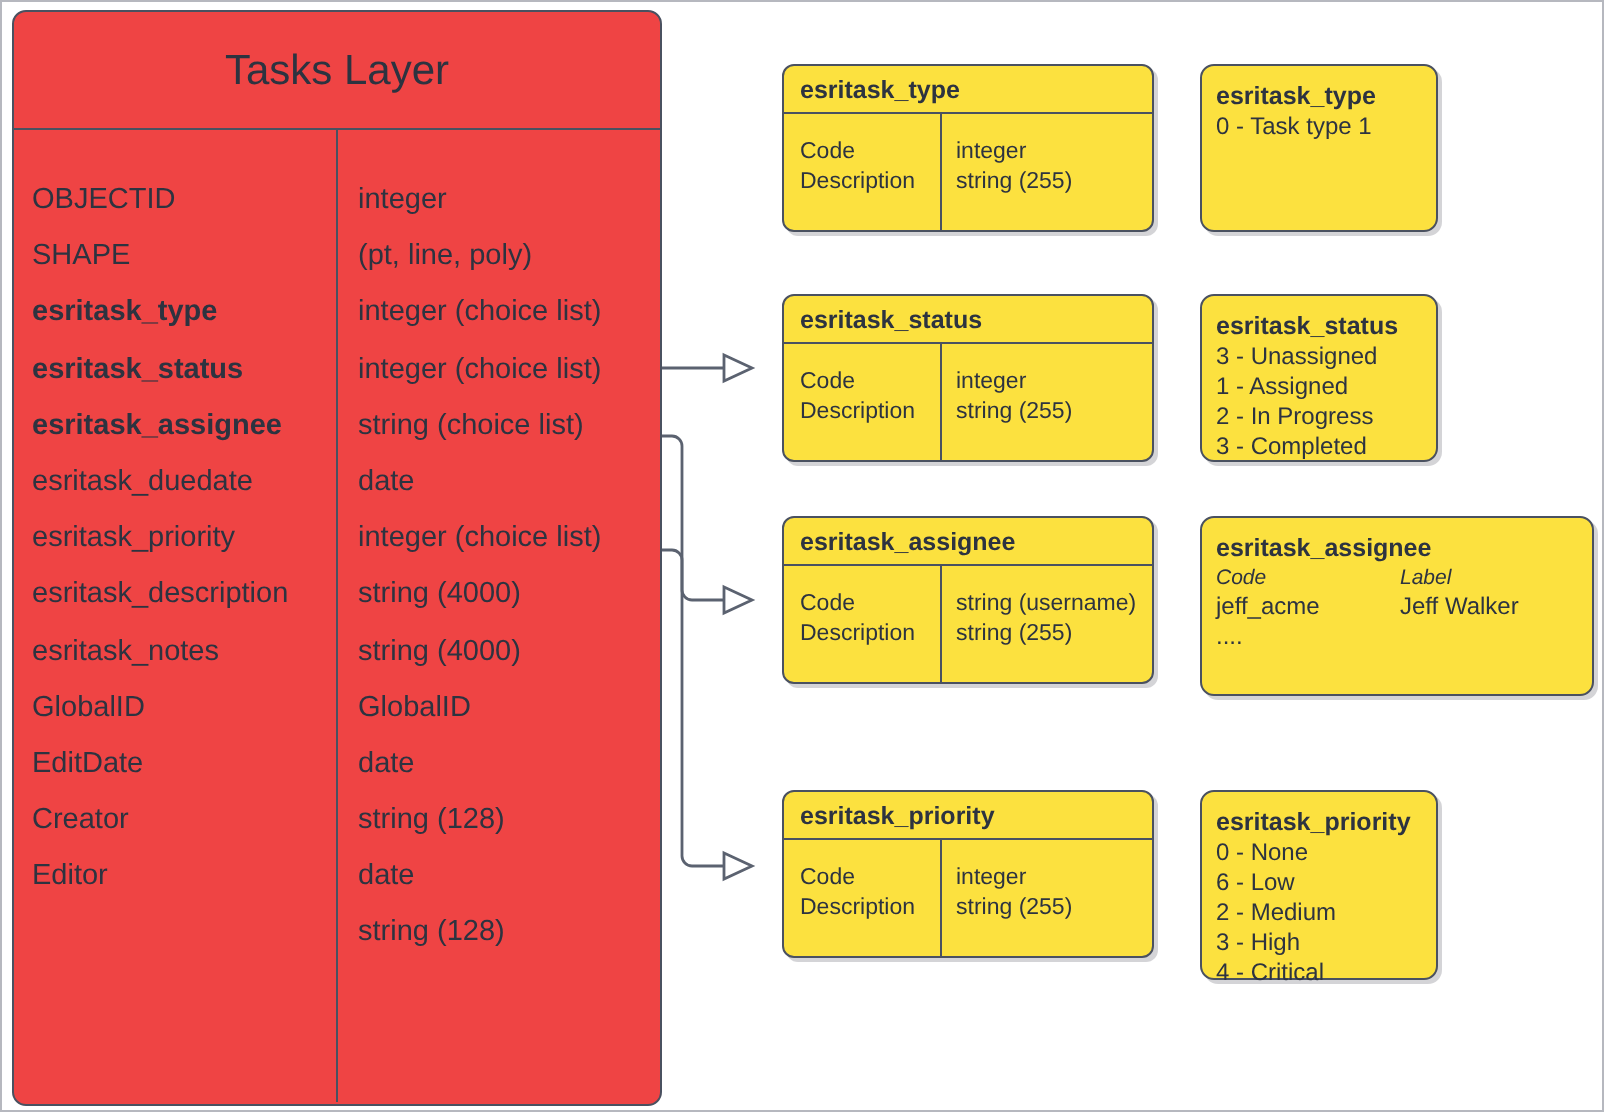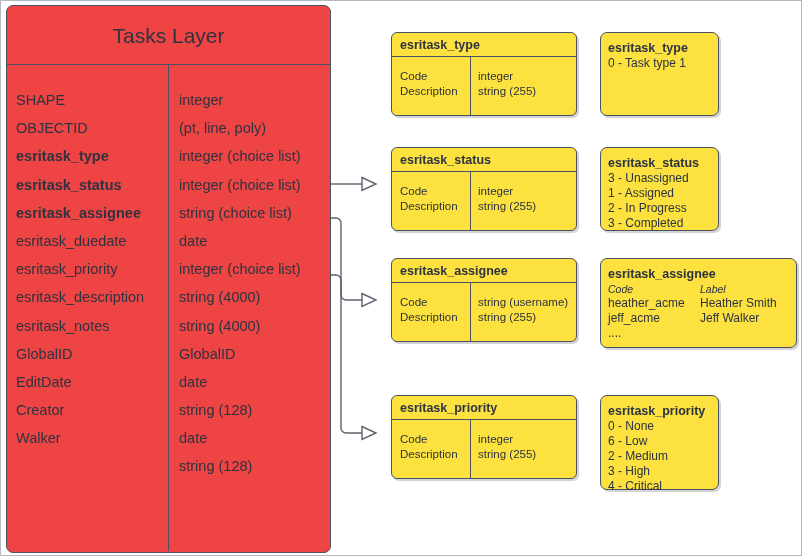--- a/index.html
+++ b/index.html
@@ -166,33 +166,33 @@
 </head>
 <body>
 
 <div id="canvas">
 
   <div class="layer-table">
     <div class="layer-title">Tasks Layer</div>
     <div class="layer-body">
       <div class="col-divider"></div>
       <div class="fields-col">
+        <div class="field-row">OBJECTID</div>
         <div class="field-row">SHAPE</div>
-        <div class="field-row">OBJECTID</div>
         <div class="field-row bold">esritask_type</div>
         <div class="field-row bold">esritask_status</div>
         <div class="field-row bold">esritask_assignee</div>
         <div class="field-row">esritask_duedate</div>
         <div class="field-row">esritask_priority</div>
         <div class="field-row">esritask_description</div>
         <div class="field-row">esritask_notes</div>
         <div class="field-row">GlobalID</div>
         <div class="field-row">EditDate</div>
         <div class="field-row">Creator</div>
-        <div class="field-row">Walker</div>
+        <div class="field-row">Editor</div>
       </div>
       <div class="types-col">
         <div class="field-row">integer</div>
         <div class="field-row">(pt, line, poly)</div>
         <div class="field-row">integer (choice list)</div>
         <div class="field-row">integer (choice list)</div>
         <div class="field-row">string (choice list)</div>
         <div class="field-row">date</div>
         <div class="field-row">integer (choice list)</div>
         <div class="field-row">string (4000)</div>
@@ -291,24 +291,20 @@
     <div class="vline">3 - Completed</div>
   </div>
 
   <div class="vbox" style="left:599px; top:257px; width:197px; height:90px;">
     <div class="vbox-title">esritask_assignee</div>
     <div class="vrow hdr">
       <span class="c1">Code</span>
       <span>Label</span>
     </div>
     <div class="vrow">
-      <span class="c1">heather_acme</span>
-      <span>Heather Smith</span>
-    </div>
-    <div class="vrow">
       <span class="c1">jeff_acme</span>
       <span>Jeff Walker</span>
     </div>
     <div class="vrow">
       <span class="c1">....</span>
       <span></span>
     </div>
   </div>
 
   <div class="vbox" style="left:599px; top:394px; width:119px; height:95px;">

